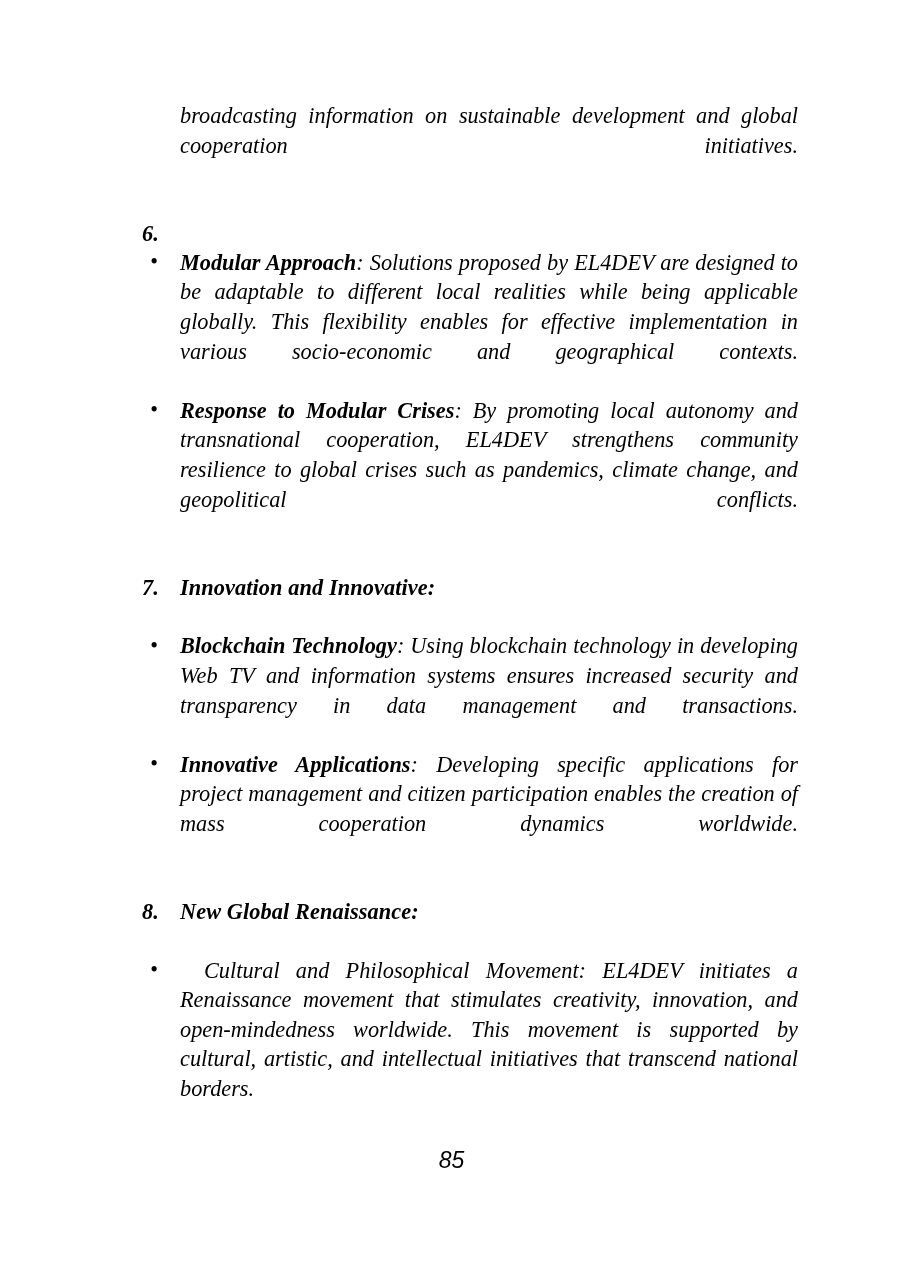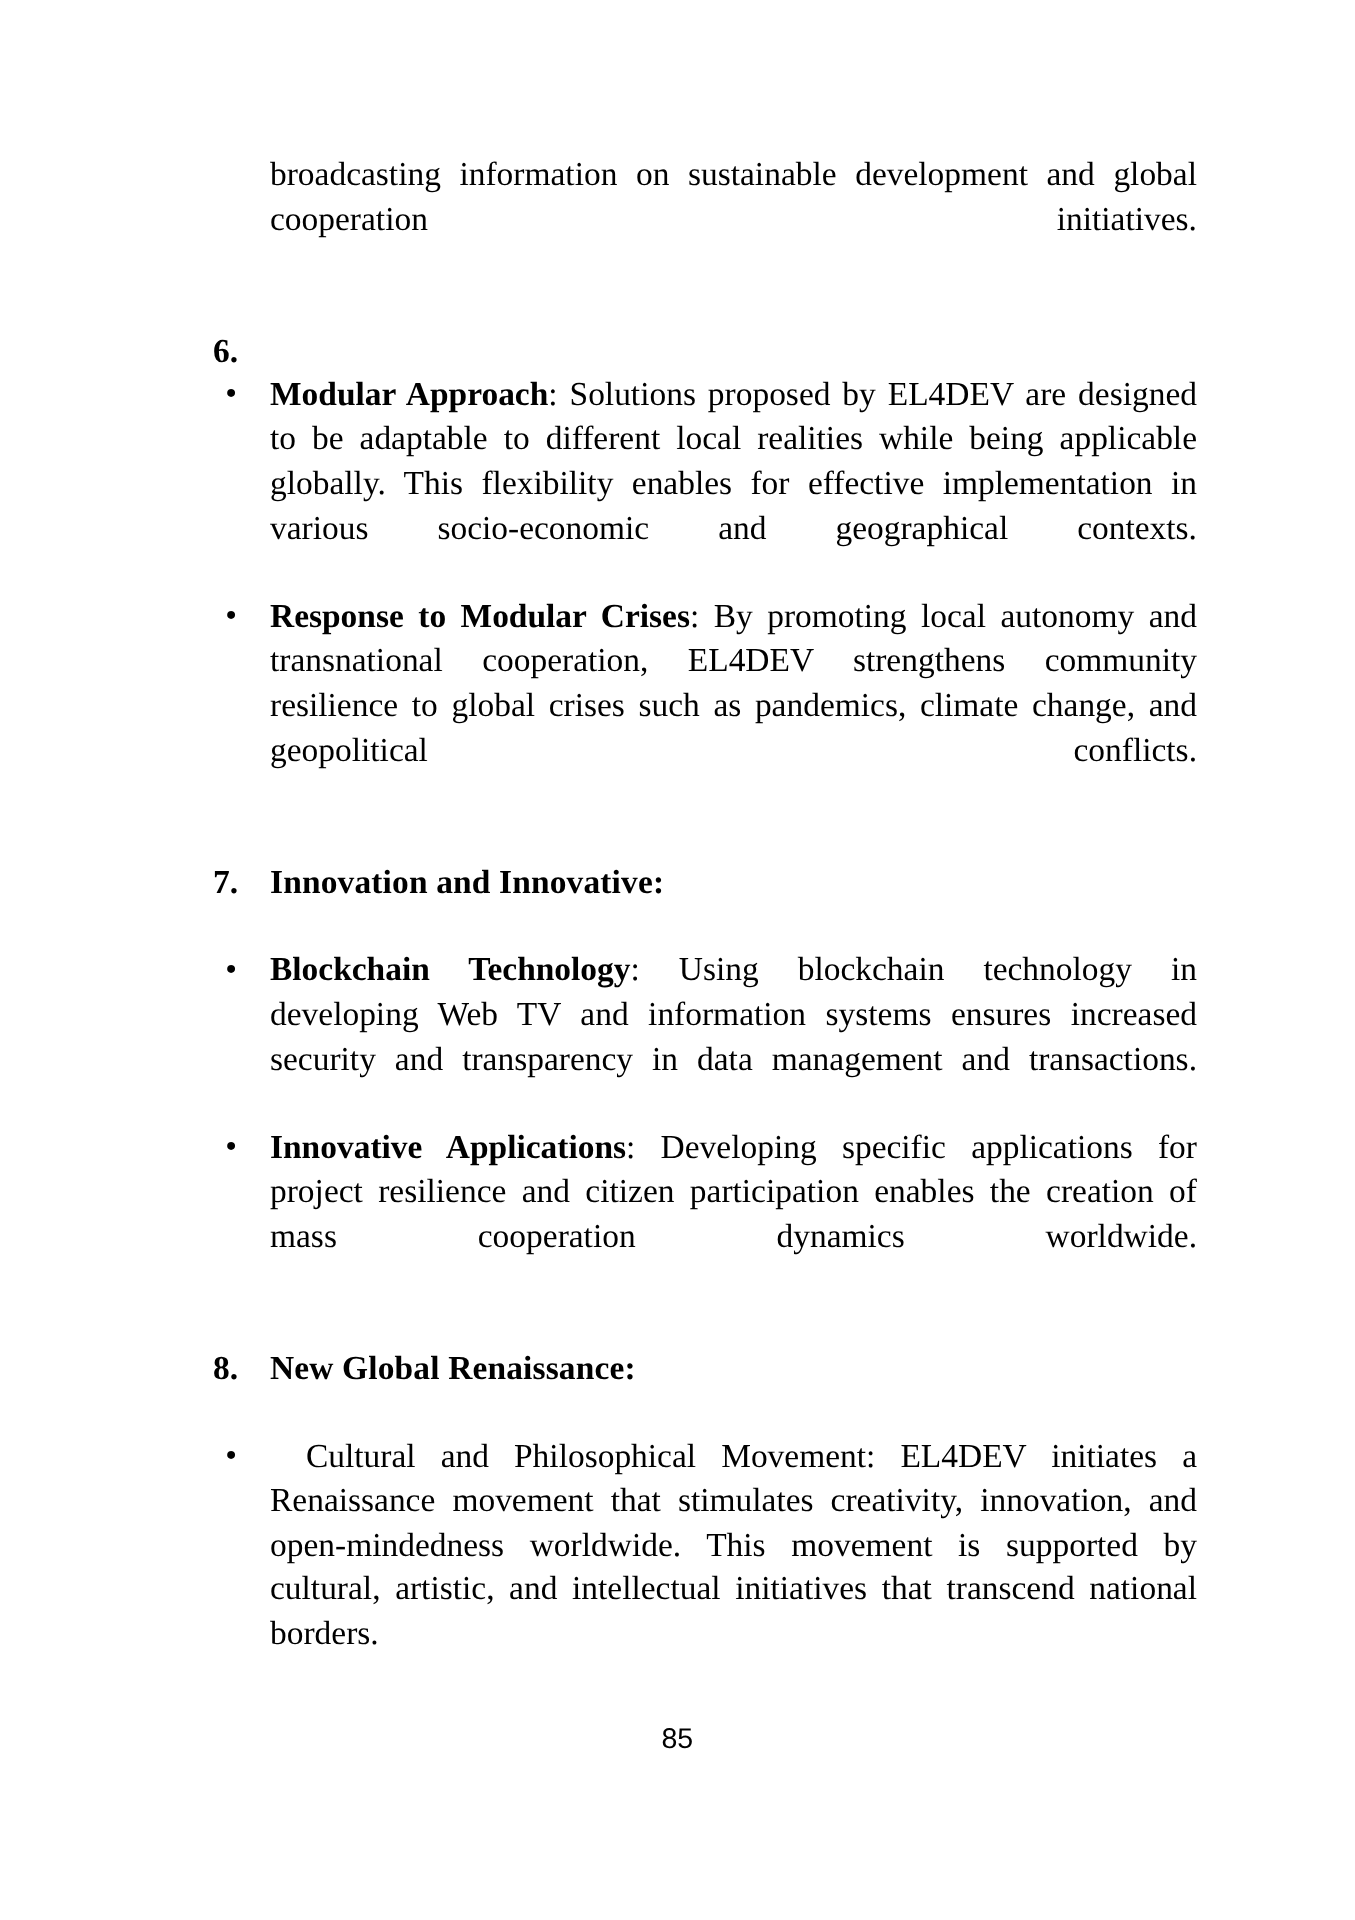--- a/index.html
+++ b/index.html
@@ -17,20 +17,21 @@
   }
 
   .page {
     position: absolute;
     left: 0;
     top: 0;
     width: 903px;
     height: 1023px;
     box-sizing: border-box;
     padding: 16px;
+    font-style: italic;
   }
 
   .content {
     position: absolute;
     left: 180px;
     top: 101px;
     width: 618px;
   }
 
   
@@ -107,21 +108,21 @@
   }
 
   
   .page-number {
     position: absolute;
     left: 0;
     top: 1148px;
     width: 903px;
     text-align: center;
     font-family: "Liberation Sans", "DejaVu Sans", sans-serif;
-    font-size: 19px;
+    font-size: 23px;
     line-height: 24px;
     color: #000000;
   }
 </style>
 </head>
 <body>
 
 <div class="page">
 
   <div class="content">
@@ -134,21 +135,21 @@
         <div class="gap-heading-bottom"></div>
         <ul class="bullets">
           <li><span class="bullet-glyph">•</span><span class="lead">Modular Approach</span><span class="sep">: </span><span class="body-text">Solutions proposed by EL4DEV are designed to be adaptable to different local realities while being applicable globally. This flexibility enables for effective implementation in various socio-economic and geographical contexts.</span></li>
           <li><span class="bullet-glyph">•</span><span class="lead">Response to Modular Crises</span><span class="sep">: </span><span class="body-text">By promoting local autonomy and transnational cooperation, EL4DEV strengthens community resilience to global crises such as pandemics, climate change, and geopolitical conflicts.</span></li>
         </ul>
         <div class="gap-heading-top"></div>
         <p class="section-heading"><span class="num">7.</span><span class="title">Innovation and Innovative:</span></p>
         <div class="gap-heading-bottom"></div>
         <ul class="bullets">
           <li><span class="bullet-glyph">•</span><span class="lead">Blockchain Technology</span><span class="sep">: </span><span class="body-text">Using blockchain technology in developing Web TV and information systems ensures increased security and transparency in data management and transactions.</span></li>
-          <li><span class="bullet-glyph">•</span><span class="lead">Innovative Applications</span><span class="sep">: </span><span class="body-text">Developing specific applications for project resilience and citizen participation enables the creation of mass cooperation dynamics worldwide.</span></li>
+          <li><span class="bullet-glyph">•</span><span class="lead">Innovative Applications</span><span class="sep">: </span><span class="body-text">Developing specific applications for project management and citizen participation enables the creation of mass cooperation dynamics worldwide.</span></li>
         </ul>
         <div class="gap-heading-top"></div>
         <p class="section-heading"><span class="num">8.</span><span class="title">New Global Renaissance:</span></p>
         <div class="gap-heading-bottom"></div>
         <ul class="bullets">
           <li><span class="bullet-glyph">•</span><span class="lead plain">Cultural and Philosophical Movement</span><span class="sep">: </span><span class="body-text">EL4DEV initiates a Renaissance movement that stimulates creativity, innovation, and open-mindedness worldwide. This movement is supported by cultural, artistic, and intellectual initiatives that transcend national borders.</span></li>
         </ul>
       </div>
 
   </div>

